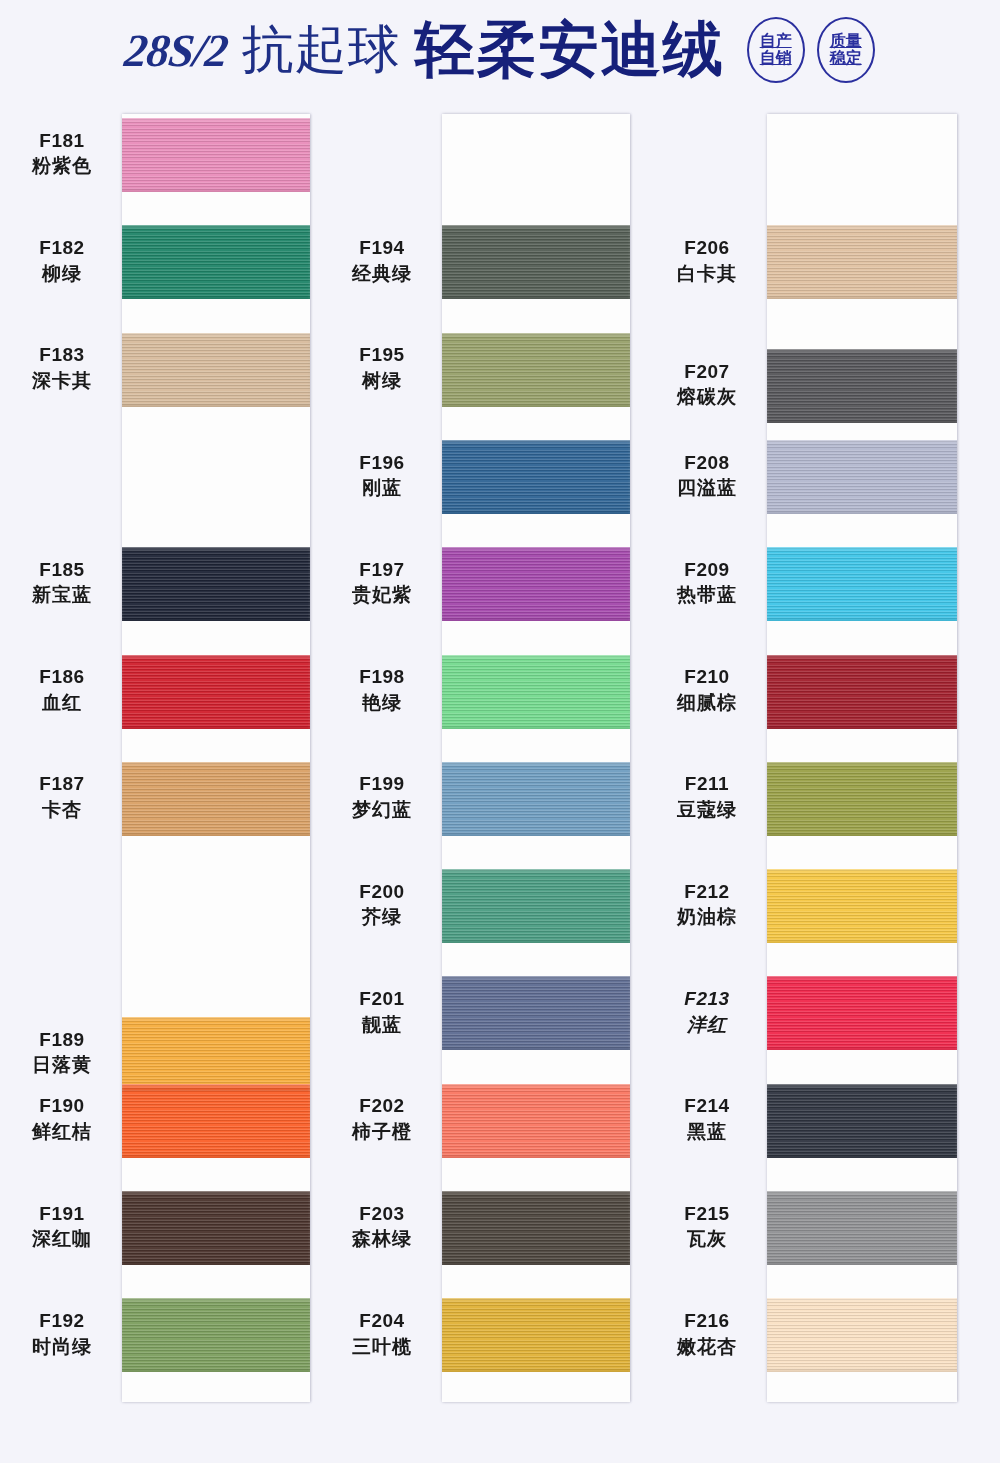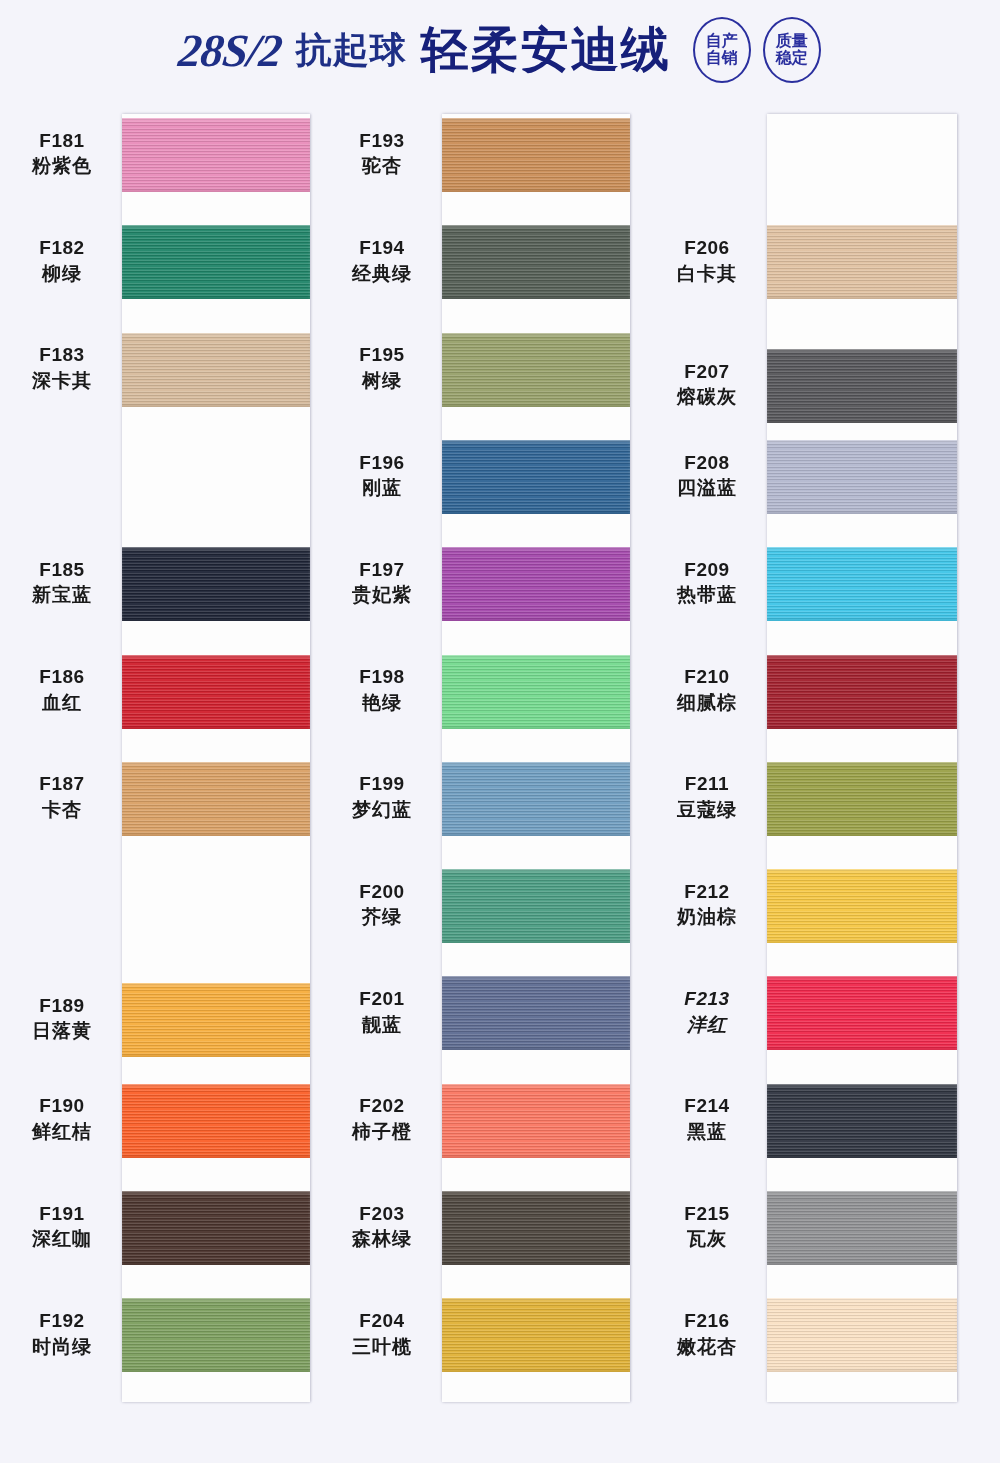--- a/index.html
+++ b/index.html
@@ -17,33 +17,33 @@
     display:flex;align-items:center;justify-content:center;
   }
   .title-wrap{display:flex;align-items:center;gap:14px;}
   .title-code{
     font-family:"Liberation Serif","DejaVu Serif",serif;
     font-weight:bold;font-style:italic;
     font-size:46px;color:#1e2f86;letter-spacing:-1px;
     transform:skewX(-6deg);
   }
   .title-mid{
-    font-family:"DejaVu Sans",sans-serif;font-weight:bold;
-    font-size:36px;color:#1e2f86;letter-spacing:1px;
+    font-family:"DejaVu Sans",sans-serif;font-weight:normal;
+    font-size:52px;color:#1e2f86;letter-spacing:1px;
   }
   .title-main{
     font-family:"DejaVu Sans",sans-serif;font-weight:bold;
-    font-size:48px;color:#16207a;letter-spacing:2px;
+    font-size:60px;color:#16207a;letter-spacing:2px;
   }
   .badges{display:flex;gap:12px;margin-left:22px;}
   .badge{
     width:54px;height:62px;border:2.5px solid #2a2f9e;border-radius:50%;
     display:flex;flex-direction:column;align-items:center;justify-content:center;
     color:#2a2f9e;font-family:"DejaVu Sans",sans-serif;font-weight:bold;
-    font-size:16px;line-height:1.05;letter-spacing:0;
+    font-size:16px;line-height:1.05;letter-spacing:0;text-decoration:underline;
   }
   .badge span{display:block;}
 
   
   .columns{position:absolute;left:0;top:100px;width:1000px;height:1340px;}
   .column{position:absolute;top:0;width:333px;height:1340px;}
   .col0{left:0;}
   .col1{left:320px;}
   .col2{left:645px;}
 
@@ -174,21 +174,21 @@
       </div>
       <div class="row" style="top: 643.8px;">
         <div class="label">
           <span class="code">F187</span>
           <span class="cname">卡杏</span>
         </div>
         <div class="band">
           <div class="fill" style="background: rgb(217, 160, 101);"></div>
         </div>
       </div>
-      <div class="row" style="top: 865px;">
+      <div class="row" style="top: 899px;">
         <div class="label">
           <span class="code">F189</span>
           <span class="cname">日落黄</span>
         </div>
         <div class="band">
           <div class="fill" style="background: rgb(247, 173, 60);"></div>
         </div>
       </div>
       <div class="row" style="top: 965.7px;">
         <div class="label">
@@ -213,29 +213,20 @@
           <span class="code">F192</span>
           <span class="cname">时尚绿</span>
         </div>
         <div class="band">
           <div class="fill" style="background: rgb(124, 158, 94);"></div>
         </div>
       </div>
     </div>
     <div class="column col1">
       <div class="card"></div>
-      <div class="row" style="top: 0px;">
-        <div class="label">
-          <span class="code">F193</span>
-          <span class="cname">驼杏</span>
-        </div>
-        <div class="band">
-          <div class="fill" style="background: rgb(202, 141, 86);"></div>
-        </div>
-      </div>
       <div class="row" style="top: 107.3px;">
         <div class="label">
           <span class="code">F194</span>
           <span class="cname">经典绿</span>
         </div>
         <div class="band">
           <div class="fill" style="background: rgb(83, 93, 84);"></div>
         </div>
       </div>
       <div class="row" style="top: 214.6px;">

